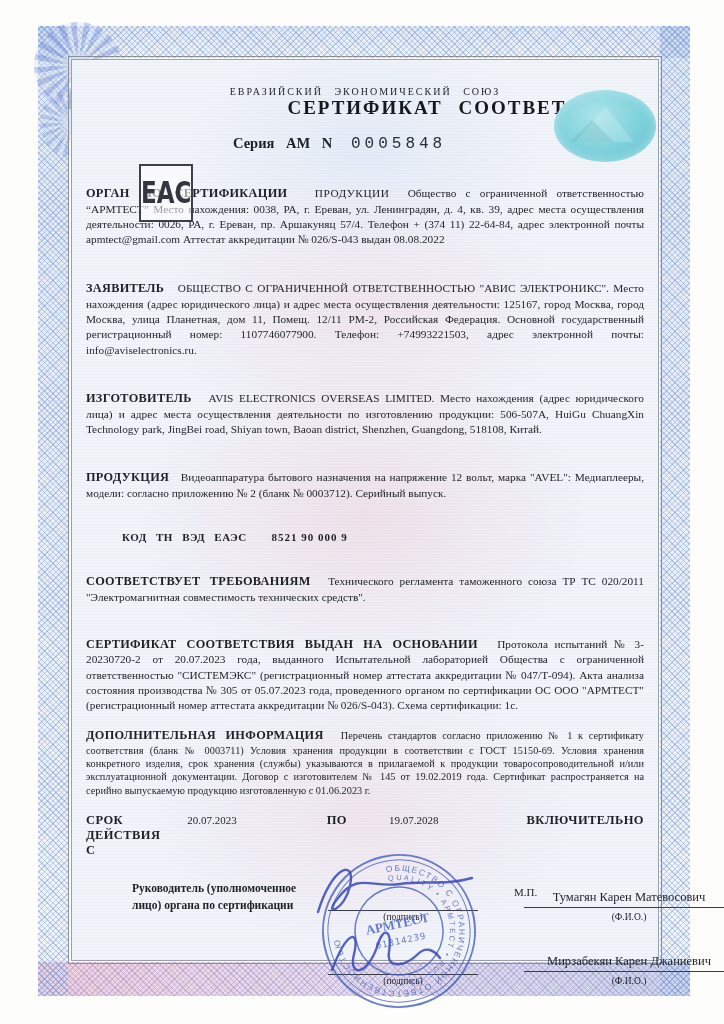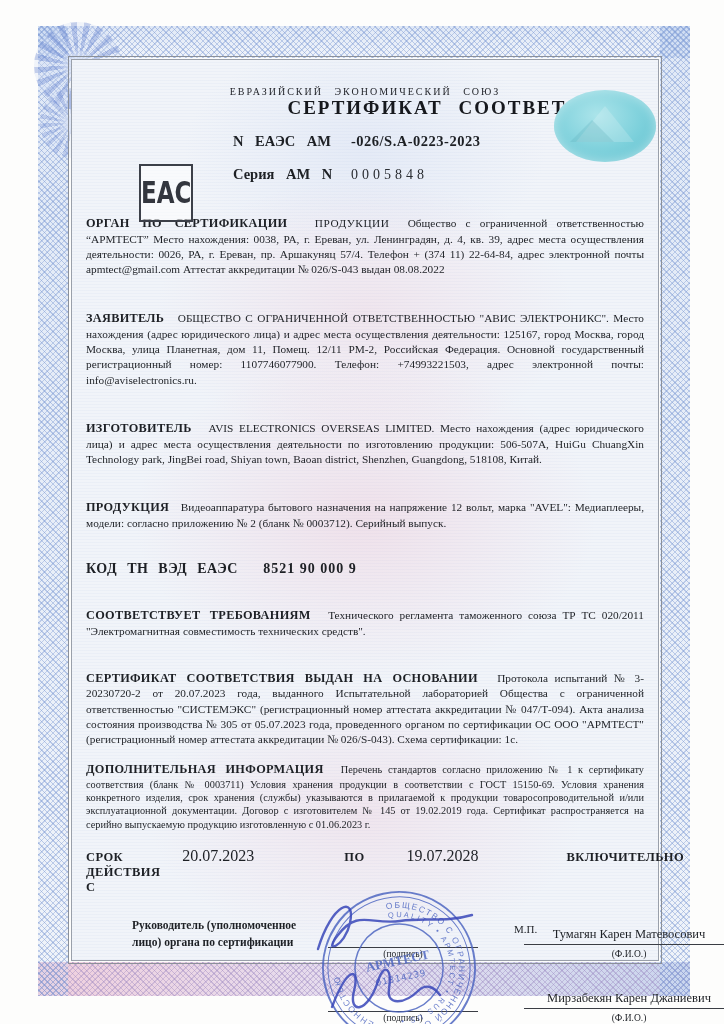--- a/index.html
+++ b/index.html
@@ -45,32 +45,32 @@
     box-shadow:inset 0 0 12px rgba(255,255,255,.5);}
   .holo-svg{position:absolute;inset:0;}
   .eac-box{position:absolute;left:67px;top:104px;width:50px;height:54px;border:2px solid #3c4049;
     background:rgba(255,255,255,.55);display:flex;align-items:center;justify-content:flex-start;}
   .eac-text{font-family:"DejaVu Sans", sans-serif;font-weight:bold;font-size:23px;color:#33363e;
     transform:scaleY(1.3);letter-spacing:0px;}
   .num-row{display:flex;align-items:baseline;margin:14px 0 0 147px;}
   .num-label{font-size:14.5px;font-weight:bold;word-spacing:8px;width:118px;}
   .num-value{font-size:14.5px;font-weight:bold;letter-spacing:.5px;}
   .series-row{display:flex;align-items:baseline;margin:16px 0 0 147px;}
-  .series-value{font-family:Liberation Serif, serif;font-size:14px;letter-spacing:4px;color:#2a2d33;}
+  .series-value{font-family:Liberation Mono, monospace;font-size:16px;letter-spacing:4px;color:#2a2d33;}
   .sec{margin-top:14px;font-size:11.3px;line-height:1.36;text-align:justify;}
   .sec b{font-size:12.3px;word-spacing:3px;letter-spacing:.3px;}
   .sec .sub{word-spacing:6px;letter-spacing:.5px;}
-  .code-row{margin-top:34px;font-size:14px;}
+  .code-row{margin-top:34px;font-size:11px;margin-left:36px;}
   .code-row b{word-spacing:6px;letter-spacing:.5px;}
   .code-value{font-weight:bold;margin-left:22px;letter-spacing:1px;}
   .gap-lg{margin-top:30px;}
   .gap-md{margin-top:32px;}
   .validity{display:flex;align-items:baseline;margin-top:16px;font-size:12.5px;}
   .validity b{word-spacing:4px;letter-spacing:.4px;}
-  .v-date{font-size:16px;}
+  .v-date{font-size:11px;}
   
   .sig-area{position:relative;margin-top:10px;height:140px;}
   .sig-label{position:absolute;font-size:11.5px;font-weight:bold;line-height:1.45;}
   .sig-label-1{left:46px;top:12px;width:190px;font-family:Liberation Serif, serif;}
   .sig-label-2{left:46px;top:74px;width:200px;}
   .sig-line{position:absolute;border-bottom:1px solid #3a3d44;text-align:center;}
   .sig-line-1{left:242px;top:16px;width:150px;height:26px;}
   .sig-line-2{left:242px;top:80px;width:150px;height:26px;}
   .sig-caption{position:absolute;font-size:9.5px;text-align:center;}
   .cap-1{left:242px;top:44px;width:150px;}
@@ -110,24 +110,20 @@
           <svg class="holo-svg" width="102" height="72" viewBox="0 0 102 72">
             <polygon points="51,16 80,52 22,52" fill="rgba(255,255,255,0.18)"></polygon>
             <polygon points="38,30 60,52 16,52" fill="rgba(90,170,185,0.25)"></polygon>
           </svg>
         </div>
 
         <div class="eac-box">
           <span class="eac-text">ЕАС</span>
         </div>
 
-        <div class="num-row">
-          <span class="num-label">N ЕАЭС АМ</span>
-          <span class="num-value">-026/S.A-0223-2023</span>
-        </div>
         <div class="series-row">
           <span class="num-label">Серия АМ N</span>
           <span class="series-value">0005848</span>
         </div>
 
         <p class="sec gap-md">
           <b>ОРГАН ПО СЕРТИФИКАЦИИ</b>&nbsp;&nbsp;
           <span class="sub">ПРОДУКЦИИ</span>&nbsp;
           <span>Общество с ограниченной ответственностью “АРМТЕСТ” Место нахождения: 0038, РА, г. Ереван, ул. Ленинградян, д. 4, кв. 39, адрес места осуществления деятельности: 0026, РА, г. Ереван, пр. Аршакуняц 57/4. Телефон + (374 11) 22-64-84, адрес электронной почты apmtect@gmail.com Аттестат аккредитации № 026/S-043 выдан 08.08.2022</span>
         </p>

